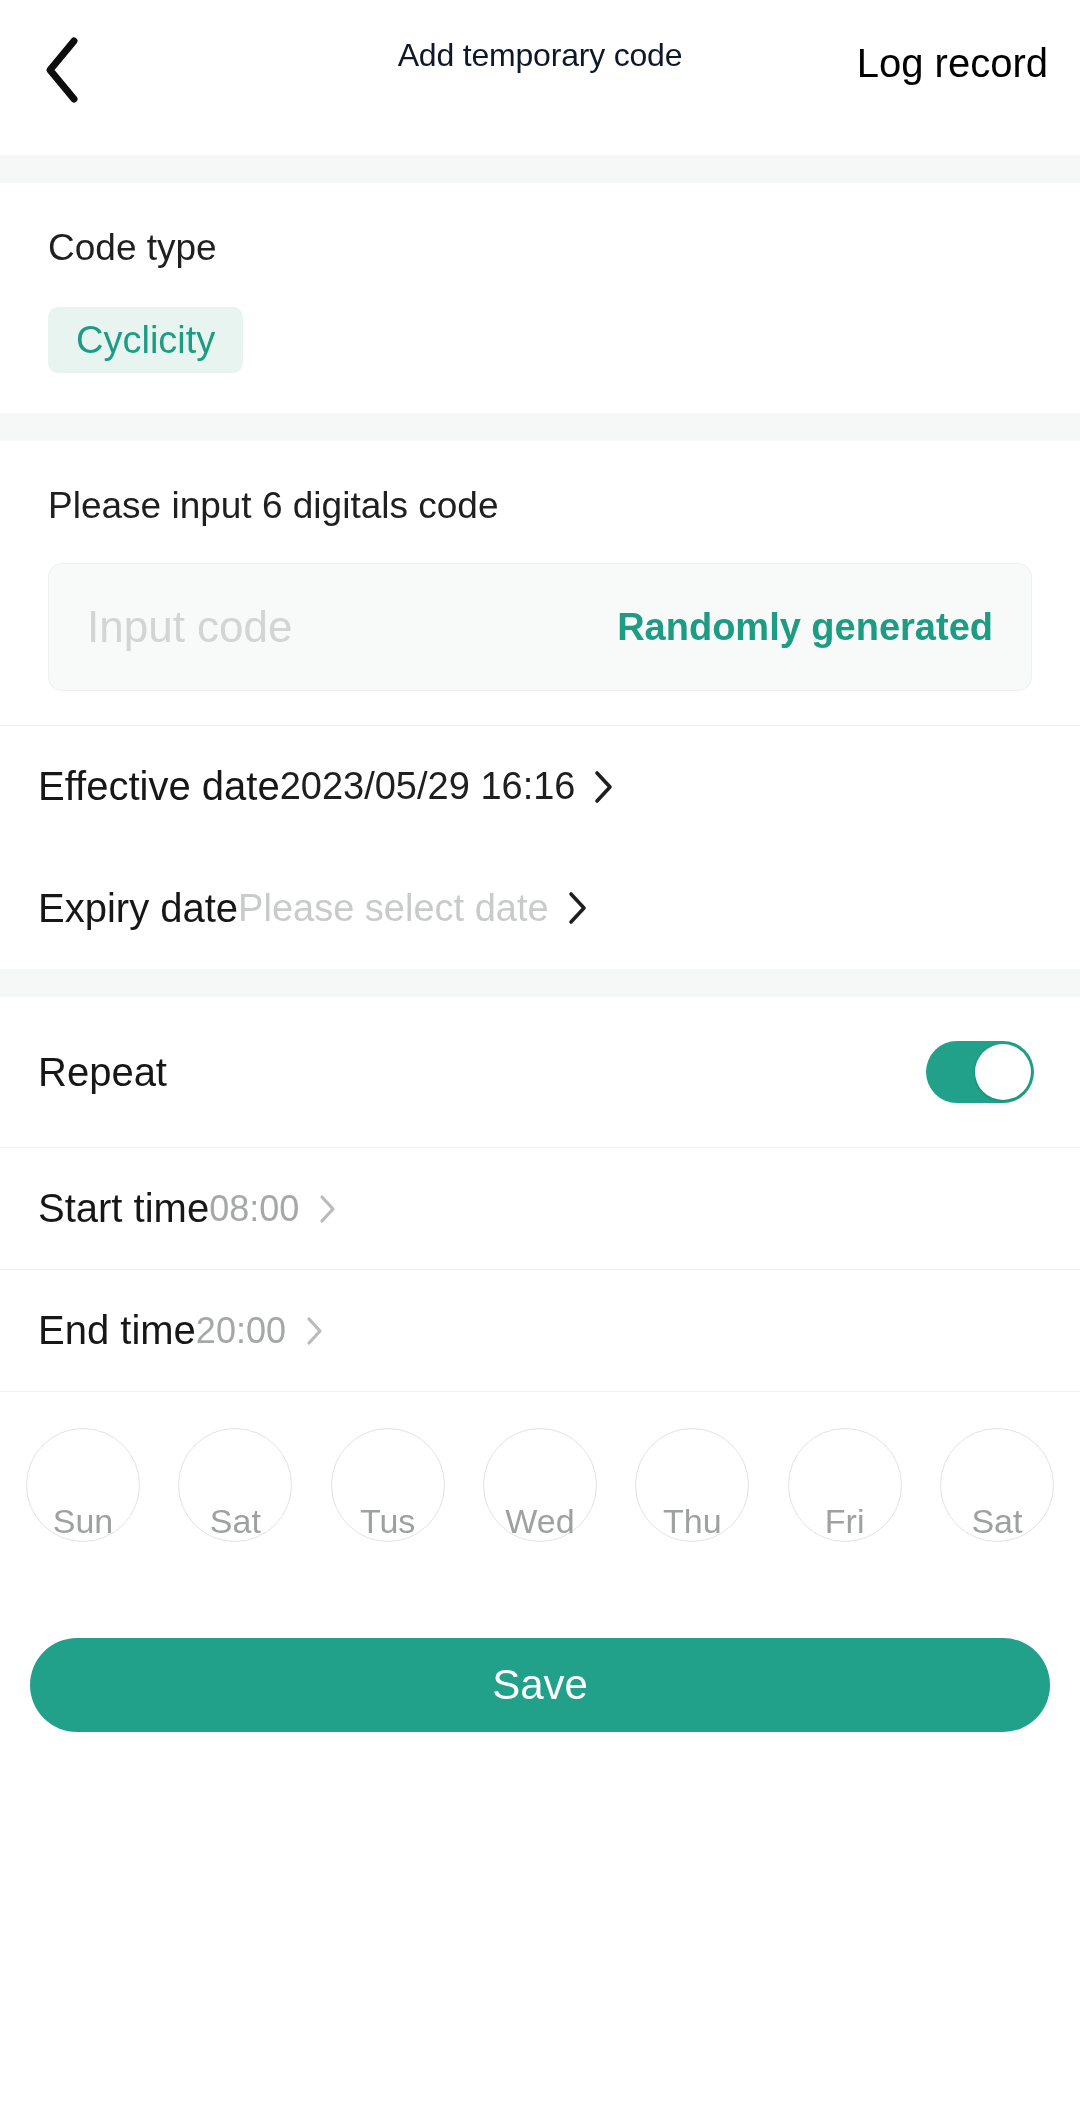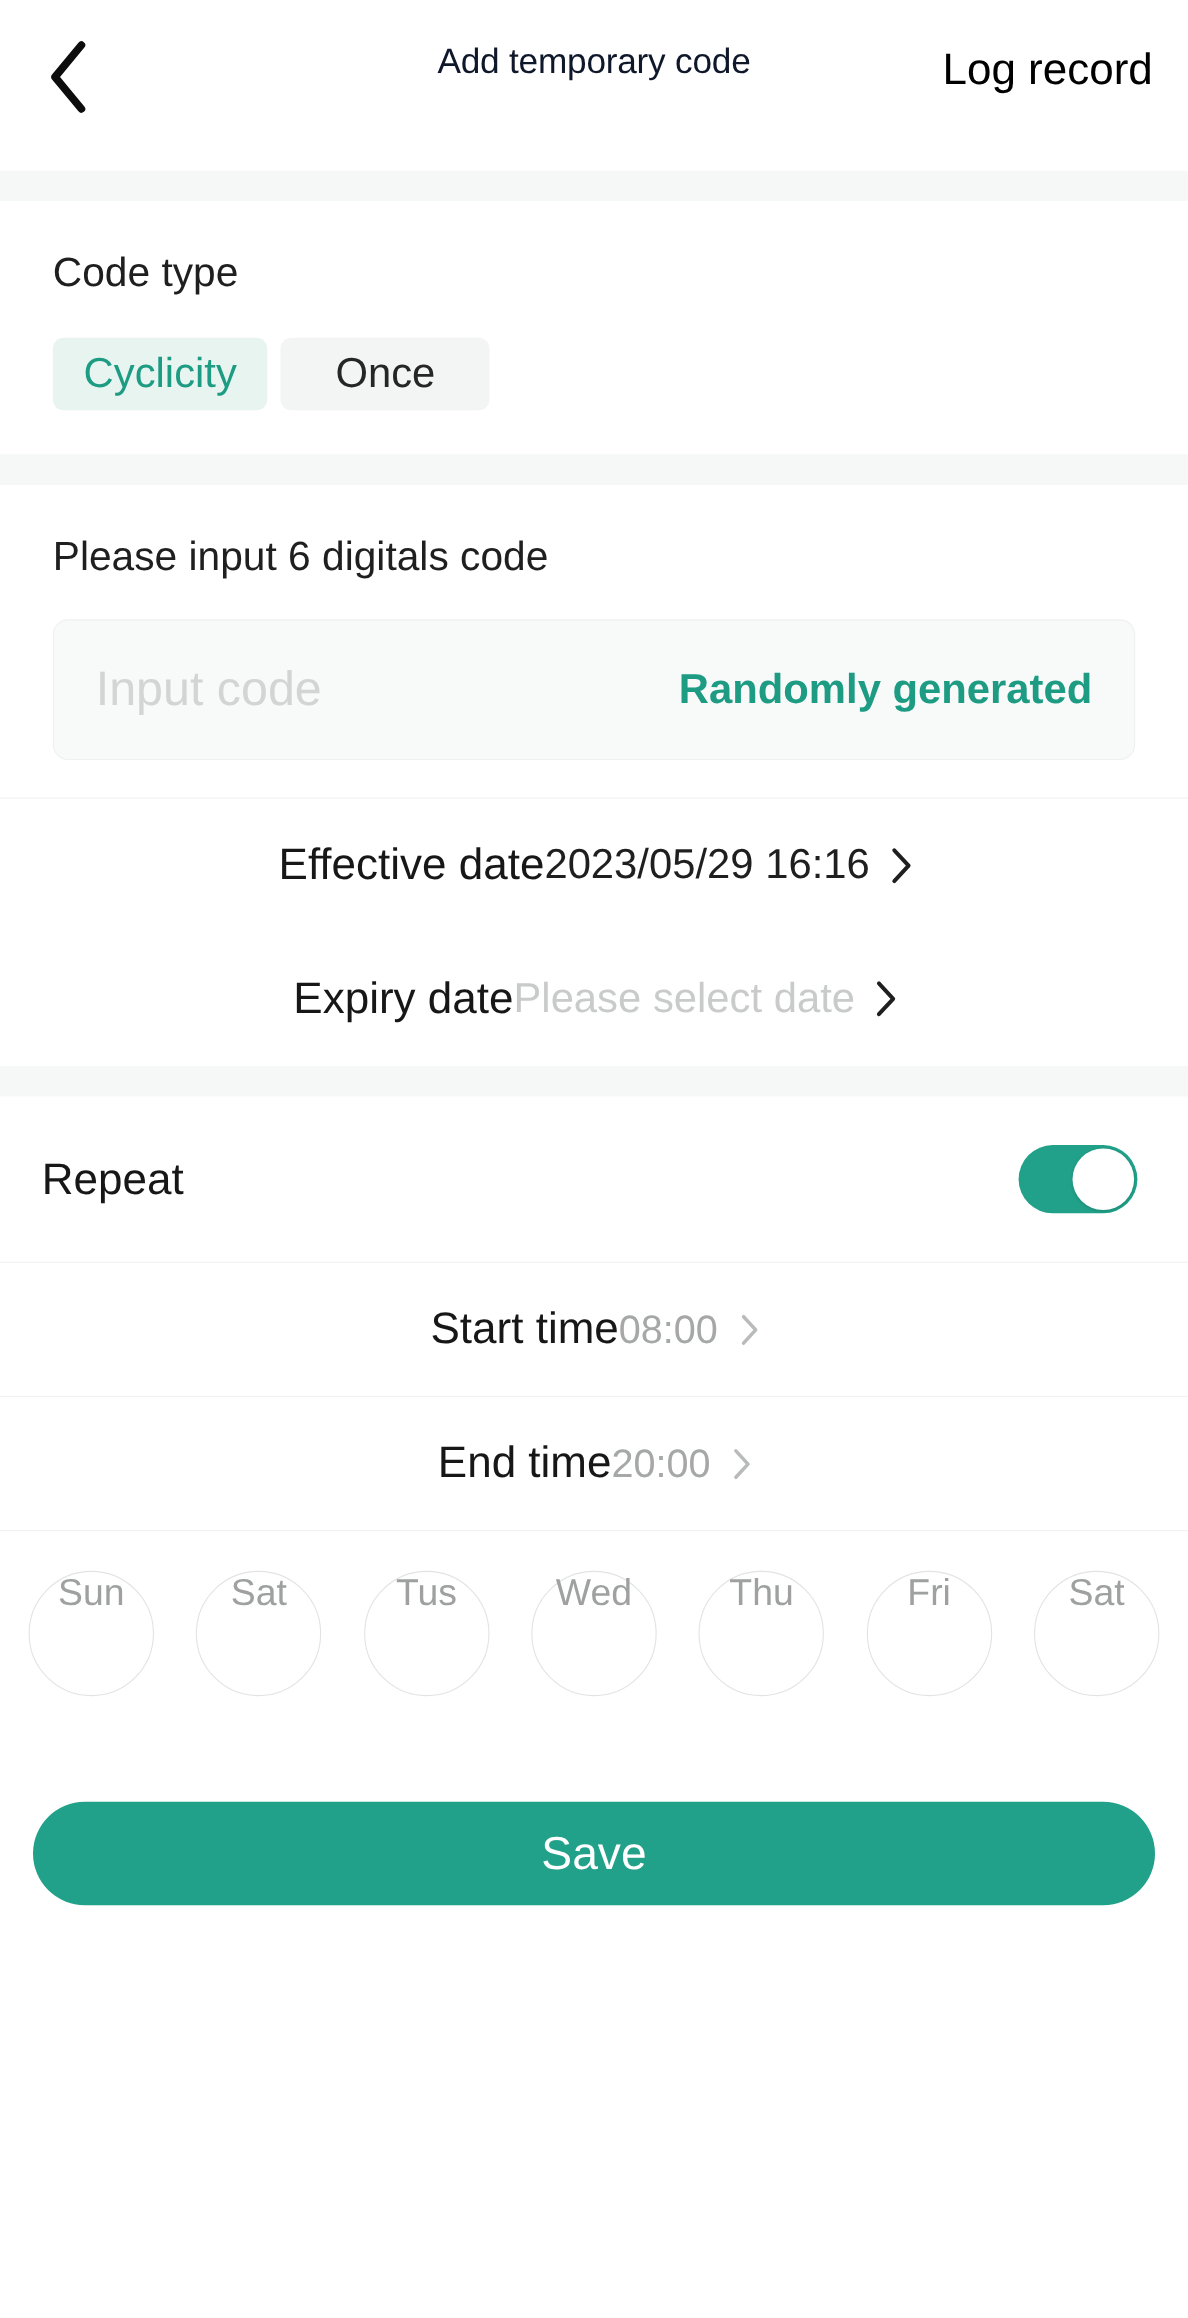--- a/index.html
+++ b/index.html
@@ -132,21 +132,21 @@
     cursor: pointer;
     white-space: nowrap;
     text-align: center;
   }
 
   
   .row {
     height: 122px;
     display: flex;
     align-items: center;
-    justify-content: center;
+    justify-content: flex-start;
     padding: 0 34px 0 38px;
     background: #ffffff;
     cursor: pointer;
   }
   .row.divider { border-top: 1px solid #f0f1f1; }
   .row-label {
     font-size: 40px;
     color: #171717;
   }
   .row-right {
@@ -204,21 +204,21 @@
     display: flex;
     justify-content: space-between;
     background: #ffffff;
   }
   .day {
     width: 114px;
     height: 114px;
     border-radius: 50%;
     border: 1px solid #e2e3e3;
     display: flex;
-    align-items: flex-start;
+    align-items: flex-end;
     justify-content: center;
     font-size: 34px;
     color: #9fa1a1;
     background: #ffffff;
     cursor: pointer;
   }
 
   
   .save-wrap {
     padding: 62px 30px 0 30px;
@@ -254,23 +254,20 @@
   </div>
 
   <div class="gap gap-1"></div>
 
   <div class="block codetype-block">
     <div class="section-label">Code type</div>
     <div class="pill-row">
       <div class="pill selected">
         <span>Cyclicity</span>
       </div>
-      <div class="pill unselected">
-        <span>Once</span>
-      </div>
     </div>
   </div>
 
   <div class="gap gap-2"></div>
 
   <div class="block codeinput-block">
     <div class="code-hint">Please input 6 digitals code</div>
     <div class="code-field">
       <input class="code-input" type="text" value="" placeholder="Input code" style="">
       <span class="random-btn">Randomly generated</span>

